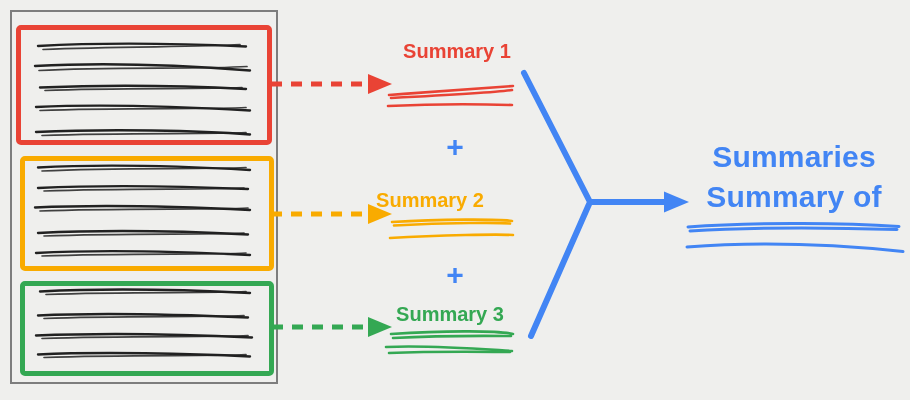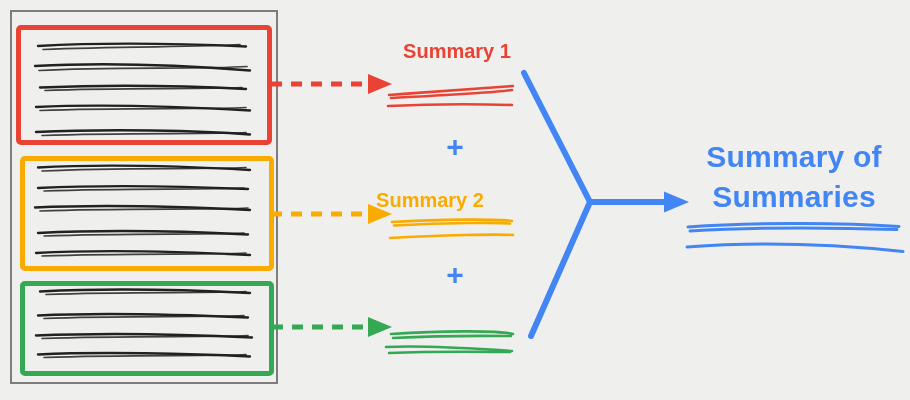--- a/index.html
+++ b/index.html
@@ -131,19 +131,20 @@
       <path class="stroke-blue" d="M688 227 C760 221.5 850 223.5 899 226.5"></path>
       <path class="stroke-blue" d="M690 231 C770 226 850 228 897 229.5"></path>
       <path class="stroke-blue" d="M687 247 C760 241.5 840 245 903 251.5"></path>
     </g>
   </svg>
 
   <div class="lbl c-red" style="left:392px;top:39px;">Summary 1</div>
   <div class="plus" style="left:439px;top:130px;">+</div>
   <div class="lbl c-yellow" style="left:365px;top:188px;">Summary 2</div>
   <div class="plus" style="left:439px;top:258px;">+</div>
+  <div class="lbl c-green" style="left:385px;top:302px;">Summary 3</div>
 
   <div class="result-title">
+    <span>Summaries</span>
     <span>Summary of</span>
-    <span>Summaries</span>
   </div>
 
 </div>
 
 </body></html>

